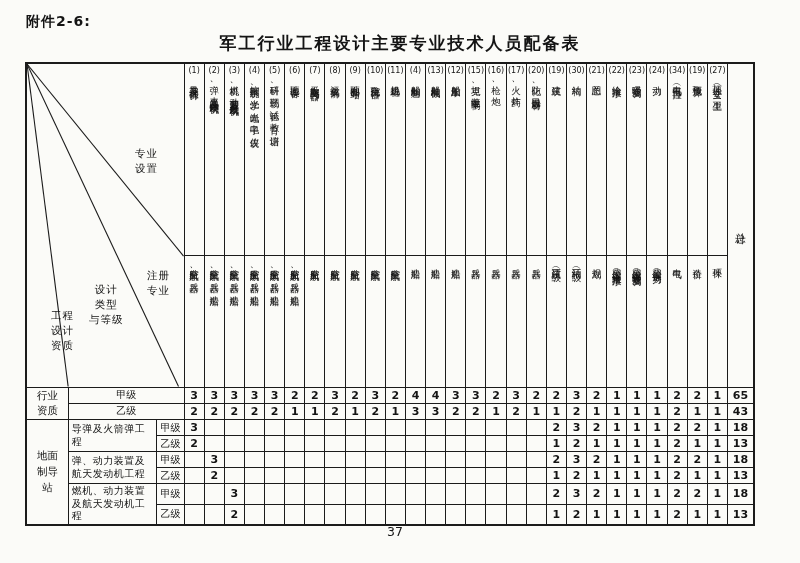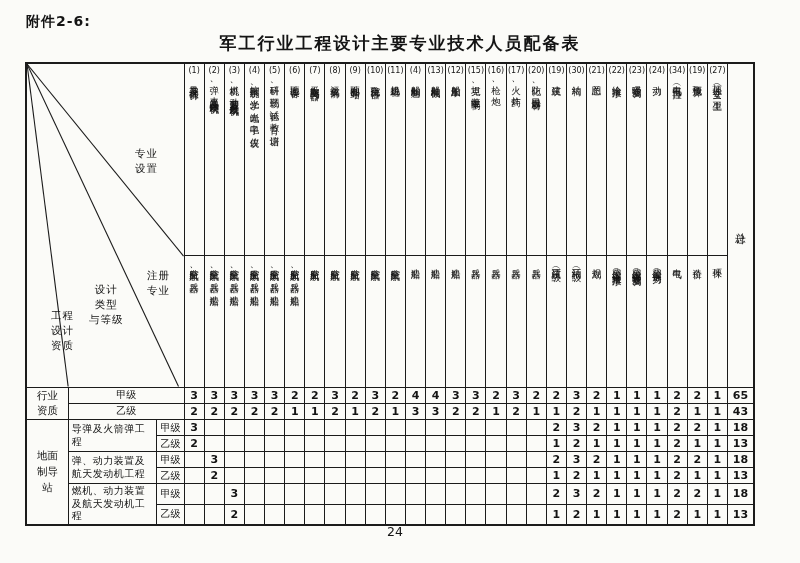--- a/index.html
+++ b/index.html
@@ -664,13 +664,13 @@
         <td class="val-cell">1</td>
         <td class="val-cell">1</td>
         <td class="val-cell">2</td>
         <td class="val-cell">1</td>
         <td class="val-cell">1</td>
         <td class="total-cell">13</td>
       </tr>
     </tbody>
 </table>
 
-<div class="page-num">24</div>
+<div class="page-num">37</div>
 
 </body></html>

